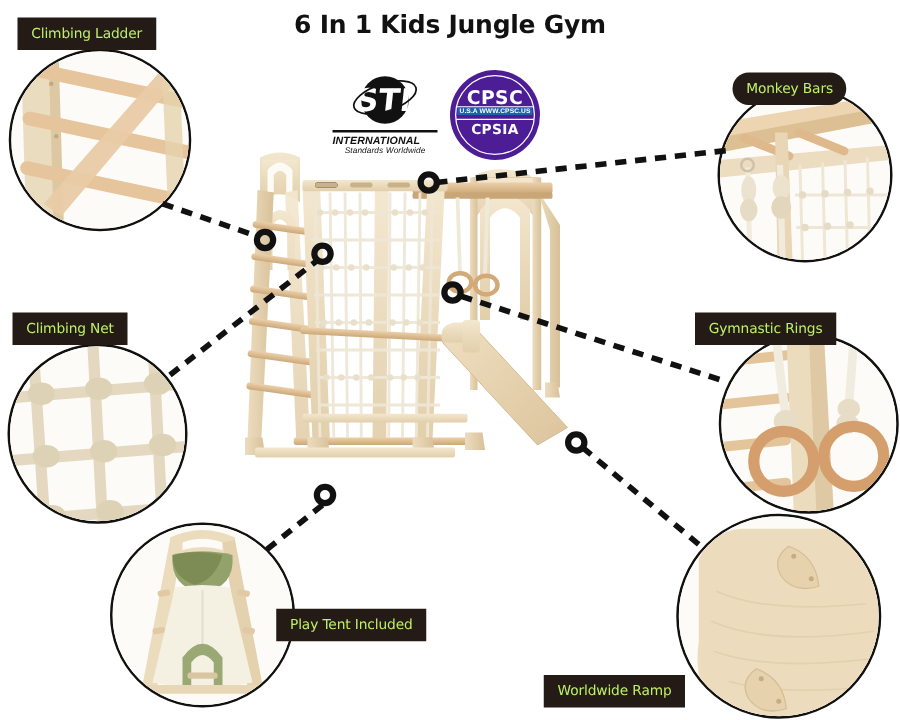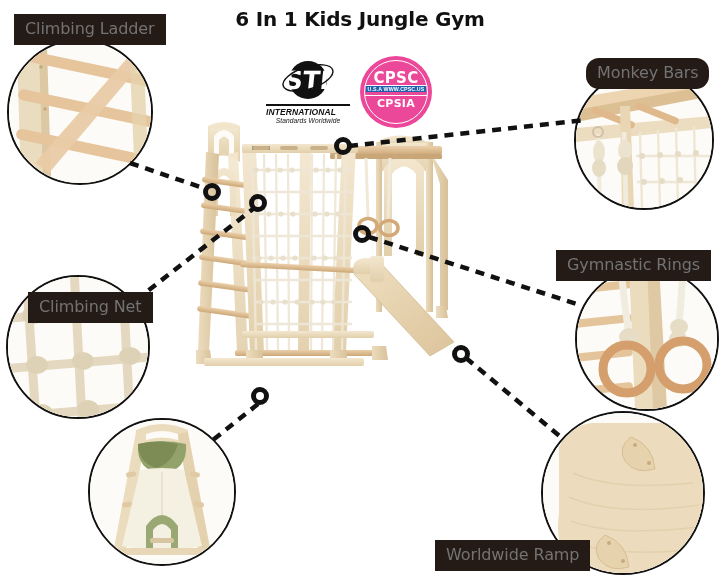--- a/index.html
+++ b/index.html
@@ -34,38 +34,38 @@
     font-size:8.5px;font-weight:bold;font-style:italic;color:#111;
     letter-spacing:0.1px;line-height:10px;
     border-top:2px solid #111;padding-top:1px;
   }
   .astm .astm-sub{
     position:absolute;left:0;top:63px;width:84px;text-align:center;
     font-size:6.6px;font-style:italic;color:#111;letter-spacing:0.1px;
   }
   .cpsc{
     position:absolute;left:98px;top:4px;width:72px;height:72px;
-    border-radius:50%;background:#ec4899;color:#fff;
+    border-radius:50%;background:#4c1d95;color:#fff;
     box-sizing:border-box;
   }
   .cpsc .ring{
     position:absolute;left:4px;top:4px;right:4px;bottom:4px;
     border:1.6px solid #ffffff;border-radius:50%;
   }
   .cpsc .l1{position:absolute;left:0;right:0;top:13px;text-align:center;font-size:15px;font-weight:bold;letter-spacing:0.3px;font-family:"DejaVu Sans","Liberation Sans",sans-serif;}
   .cpsc .l2{position:absolute;left:6px;right:6px;top:30px;text-align:center;font-size:5.3px;font-weight:bold;background:#1c62ad;letter-spacing:0.1px;}
   .cpsc .l2b{position:absolute;left:5px;right:5px;top:29px;height:9px;border-top:1.2px solid #fff;border-bottom:1.2px solid #fff;}
   .cpsc .l3{position:absolute;left:0;right:0;top:41px;text-align:center;font-size:11px;font-weight:bold;letter-spacing:0.3px;font-family:"DejaVu Sans","Liberation Sans",sans-serif;}
 
   
   .lbl{
     position:absolute;
     background:#241a16;
-    color:#737373;
-    font-size:16px;
+    color:#bef264;
+    font-size:11px;
     line-height:1;
     padding:7px 11px 8px 11px;
     white-space:nowrap;
     font-family:"DejaVu Sans","Liberation Sans",sans-serif;
     letter-spacing:-0.1px;
     z-index:40;
   }
 
   
   .circ{
@@ -445,17 +445,18 @@
       <circle cx="106" cy="50" r="2" fill="#c9ab80"></circle>
 
       <path d="M62 122 q22 8 24 32 q-20 6 -30 -8 q-8 -14 6 -24 z" fill="#e6d2ad" stroke="#d6bd94" stroke-width="1"></path>
       <circle cx="66" cy="130" r="2" fill="#c9ab80"></circle>
       <circle cx="80" cy="148" r="2" fill="#c9ab80"></circle>
     </svg>
   </div>
 
   <div class="lbl" style="left:14px;  top:14px;">Climbing Ladder</div>
   <div class="lbl" style="left:586px; top:58px;border-radius:13px;">Monkey Bars</div>
-  <div class="lbl" style="left:28px;  top:250px;margin-top:42px;">Climbing Net</div>
+  <div class="lbl" style="left:10px;  top:250px;">Climbing Net</div>
   <div class="lbl" style="left:556px; top:250px;">Gymnastic Rings</div>
+  <div class="lbl" style="left:221px; top:487px;">Play Tent Included</div>
   <div class="lbl" style="left:435px; top:540px;">Worldwide Ramp</div>
 
 </div>
 
 </body></html>

